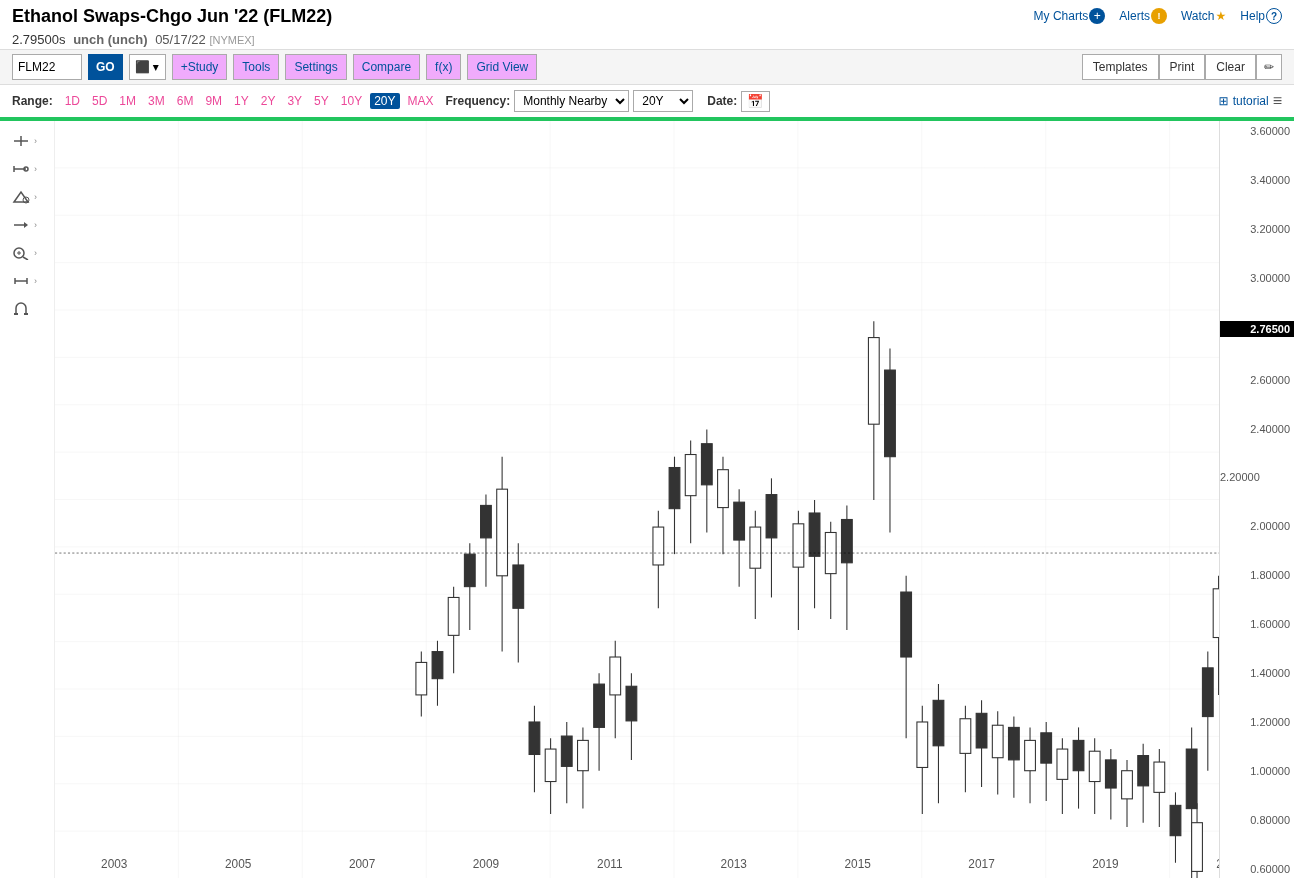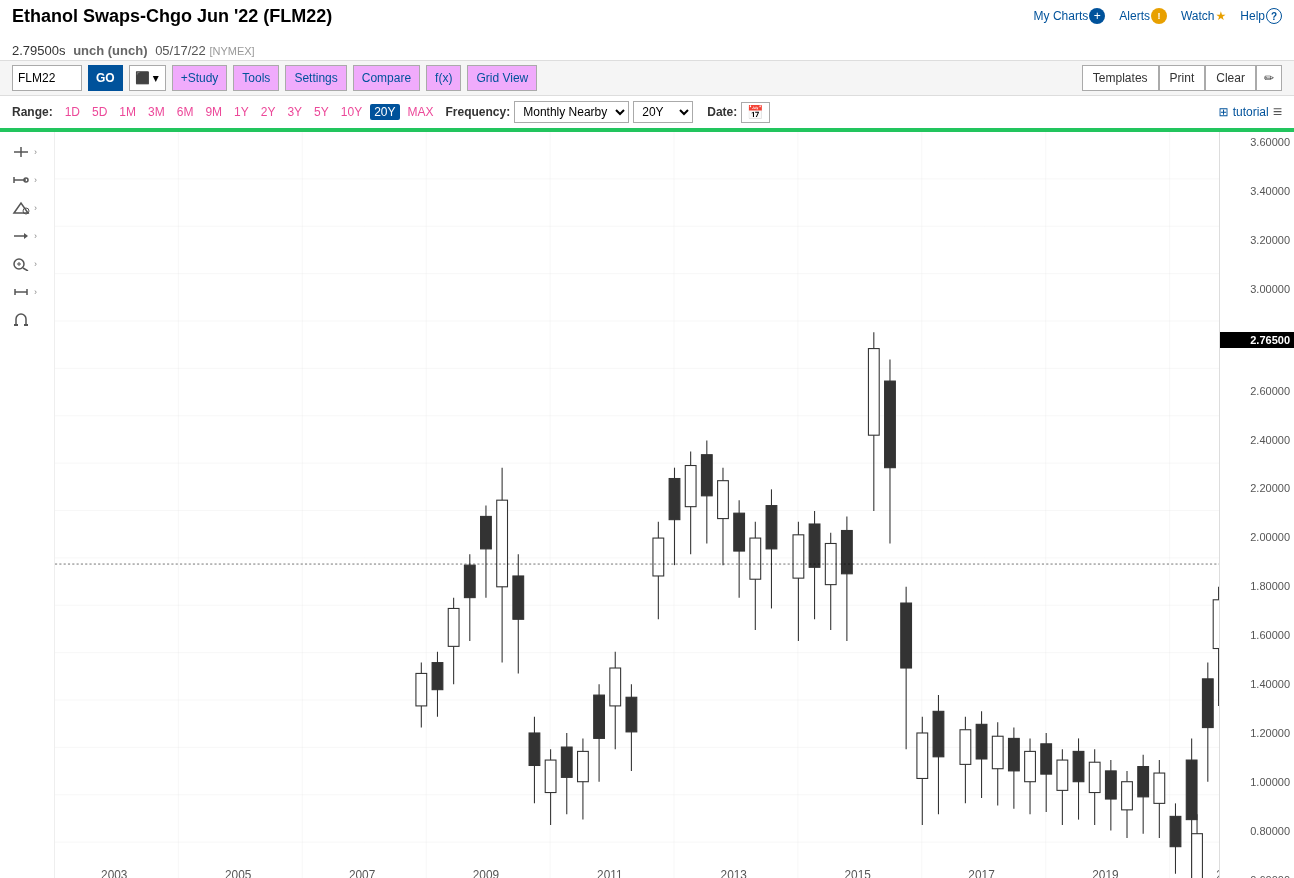--- a/index.html
+++ b/index.html
@@ -1,21 +1,21 @@
 <!DOCTYPE html>
 <html><head>
   <meta charset="utf-8">
   <style>
     * { margin: 0; padding: 0; box-sizing: border-box; }
     body { font-family: Arial, sans-serif; font-size: 12px; background: #fff; color: #333; width: 1294px; height: 878px; overflow: hidden; }
 
     
     #header { padding: 6px 12px 2px 12px; }
     #title { font-size: 18px; font-weight: bold; color: #000; }
-    #subtitle { font-size: 13px; color: #333; margin-top: 16px; }
+    #subtitle { font-size: 13px; color: #333; margin-top: 5px; }
     #subtitle .unch { color: #666; font-weight: bold; }
     #subtitle .exchange { color: #999; font-size: 11px; }
     #interactive-label { font-size: 11px; color: #666; margin-top: 1px; }
 
     
     #top-right { position: absolute; top: 8px; right: 12px; display: flex; align-items: center; gap: 14px; font-size: 12px; }
     .top-link { color: #00529b; text-decoration: none; cursor: pointer; display: flex; align-items: center; gap: 1px; }
     .alert-badge { background: #e8a000; color: #fff; border-radius: 50%; width: 16px; height: 16px; font-size: 9px; display: flex; align-items: center; justify-content: center; font-weight: bold; }
     .watch-star { color: #e8a000; }
     .mychart-plus { background: #00529b; color: #fff; border-radius: 50%; width: 16px; height: 16px; font-size: 12px; display: flex; align-items: center; justify-content: center; }
@@ -427,21 +427,21 @@
 
     
     <div id="y-axis" style="position:absolute; right:0; top:0; bottom:0; width:75px; display:flex; flex-direction:column; justify-content:space-between; padding:4px 0; border-left:1px solid #ddd; background:#fff;">
       <span style="font-size:11px; color:#555; text-align:right; padding-right:4px;">3.60000</span>
       <span style="font-size:11px; color:#555; text-align:right; padding-right:4px;">3.40000</span>
       <span style="font-size:11px; color:#555; text-align:right; padding-right:4px;">3.20000</span>
       <span style="font-size:11px; color:#555; text-align:right; padding-right:4px;">3.00000</span>
       <span style="font-size:11px; color:#fff; background:#000; padding:2px 4px; font-weight:bold; text-align:right;">2.76500</span>
       <span style="font-size:11px; color:#555; text-align:right; padding-right:4px;">2.60000</span>
       <span style="font-size:11px; color:#555; text-align:right; padding-right:4px;">2.40000</span>
-      <span style="font-size:11px; color:#555; text-align:right; padding-right:4px;">2.20000</span>
+      <span style="font-size:11px; color:#555; text-align:left; padding-right:4px;">2.20000</span>
       <span style="font-size:11px; color:#555; text-align:right; padding-right:4px;">2.00000</span>
       <span style="font-size:11px; color:#555; text-align:right; padding-right:4px;">1.80000</span>
       <span style="font-size:11px; color:#555; text-align:right; padding-right:4px;">1.60000</span>
       <span style="font-size:11px; color:#555; text-align:right; padding-right:4px;">1.40000</span>
       <span style="font-size:11px; color:#555; text-align:right; padding-right:4px;">1.20000</span>
       <span style="font-size:11px; color:#555; text-align:right; padding-right:4px;">1.00000</span>
       <span style="font-size:11px; color:#555; text-align:right; padding-right:4px;">0.80000</span>
       <span style="font-size:11px; color:#555; text-align:right; padding-right:4px;">0.60000</span>
     </div>
   </div>

